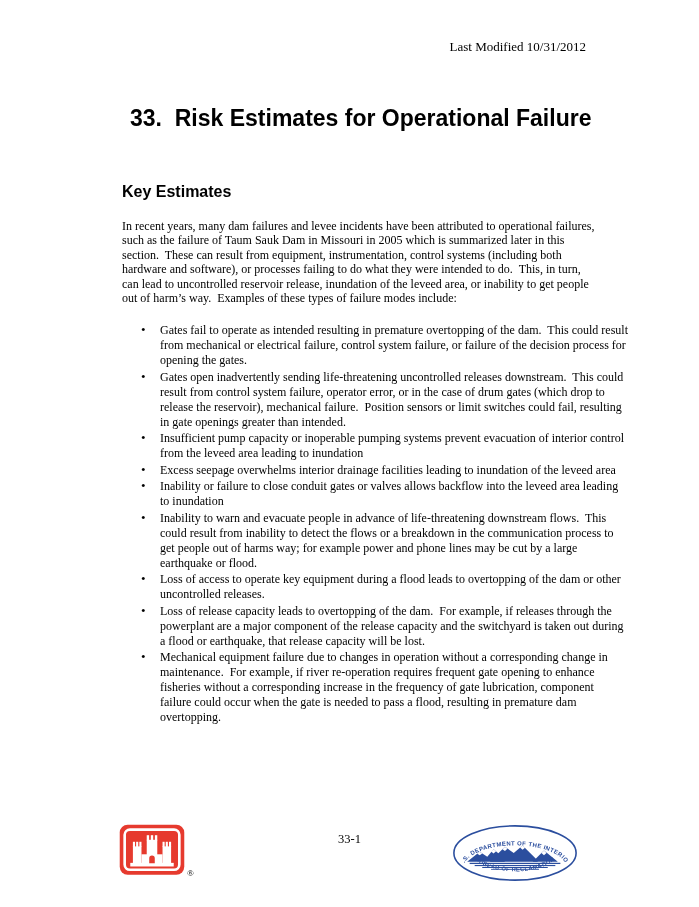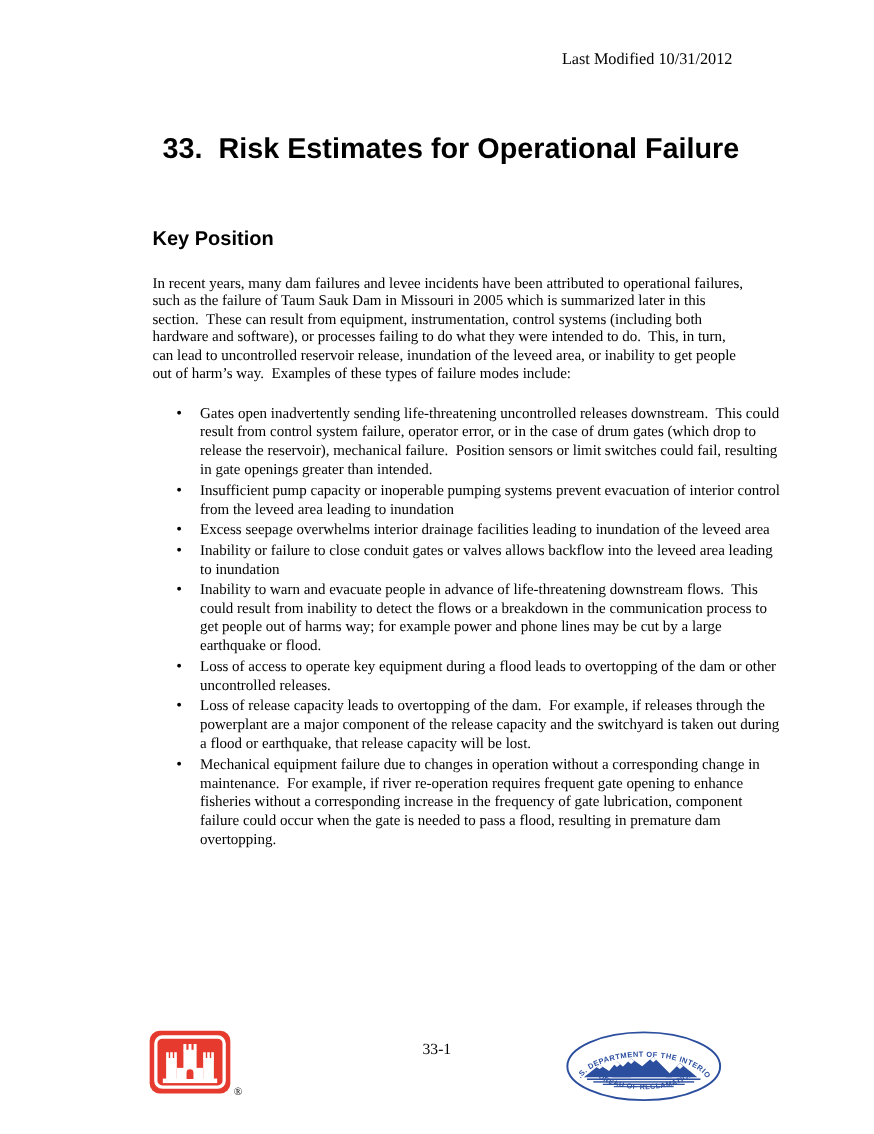--- a/index.html
+++ b/index.html
@@ -111,25 +111,26 @@
 </style>
 </head>
 <body>
 
 <div class="page">
 
   <div class="last-modified">Last Modified 10/31/2012</div>
 
   <h1 class="doc-title">33.  Risk Estimates for Operational Failure</h1>
 
-  <h2 class="section-heading">Key Position</h2>
+  <h2 class="section-heading">Key Estimates</h2>
 
   <p class="intro">In recent years, many dam failures and levee incidents have been attributed to operational failures, such as the failure of Taum Sauk Dam in Missouri in 2005 which is summarized later in this section.  These can result from equipment, instrumentation, control systems (including both hardware and software), or processes failing to do what they were intended to do.  This, in turn, can lead to uncontrolled reservoir release, inundation of the leveed area, or inability to get people out of harm’s way.  Examples of these types of failure modes include:</p>
 
   <ul class="bullets">
+      <li>Gates fail to operate as intended resulting in premature overtopping of the dam.  This could result from mechanical or electrical failure, control system failure, or failure of the decision process for opening the gates.</li>
       <li>Gates open inadvertently sending life-threatening uncontrolled releases downstream.  This could result from control system failure, operator error, or in the case of drum gates (which drop to release the reservoir), mechanical failure.  Position sensors or limit switches could fail, resulting in gate openings greater than intended.</li>
       <li>Insufficient pump capacity or inoperable pumping systems prevent evacuation of interior control from the leveed area leading to inundation</li>
       <li>Excess seepage overwhelms interior drainage facilities leading to inundation of the leveed area</li>
       <li>Inability or failure to close conduit gates or valves allows backflow into the leveed area leading to inundation</li>
       <li>Inability to warn and evacuate people in advance of life-threatening downstream flows.  This could result from inability to detect the flows or a breakdown in the communication process to get people out of harms way; for example power and phone lines may be cut by a large earthquake or flood.</li>
       <li>Loss of access to operate key equipment during a flood leads to overtopping of the dam or other uncontrolled releases.</li>
       <li>Loss of release capacity leads to overtopping of the dam.  For example, if releases through the powerplant are a major component of the release capacity and the switchyard is taken out during a flood or earthquake, that release capacity will be lost.</li>
       <li>Mechanical equipment failure due to changes in operation without a corresponding change in maintenance.  For example, if river re-operation requires frequent gate opening to enhance fisheries without a corresponding increase in the frequency of gate lubrication, component failure could occur when the gate is needed to pass a flood, resulting in premature dam overtopping.</li>
     </ul>
 

